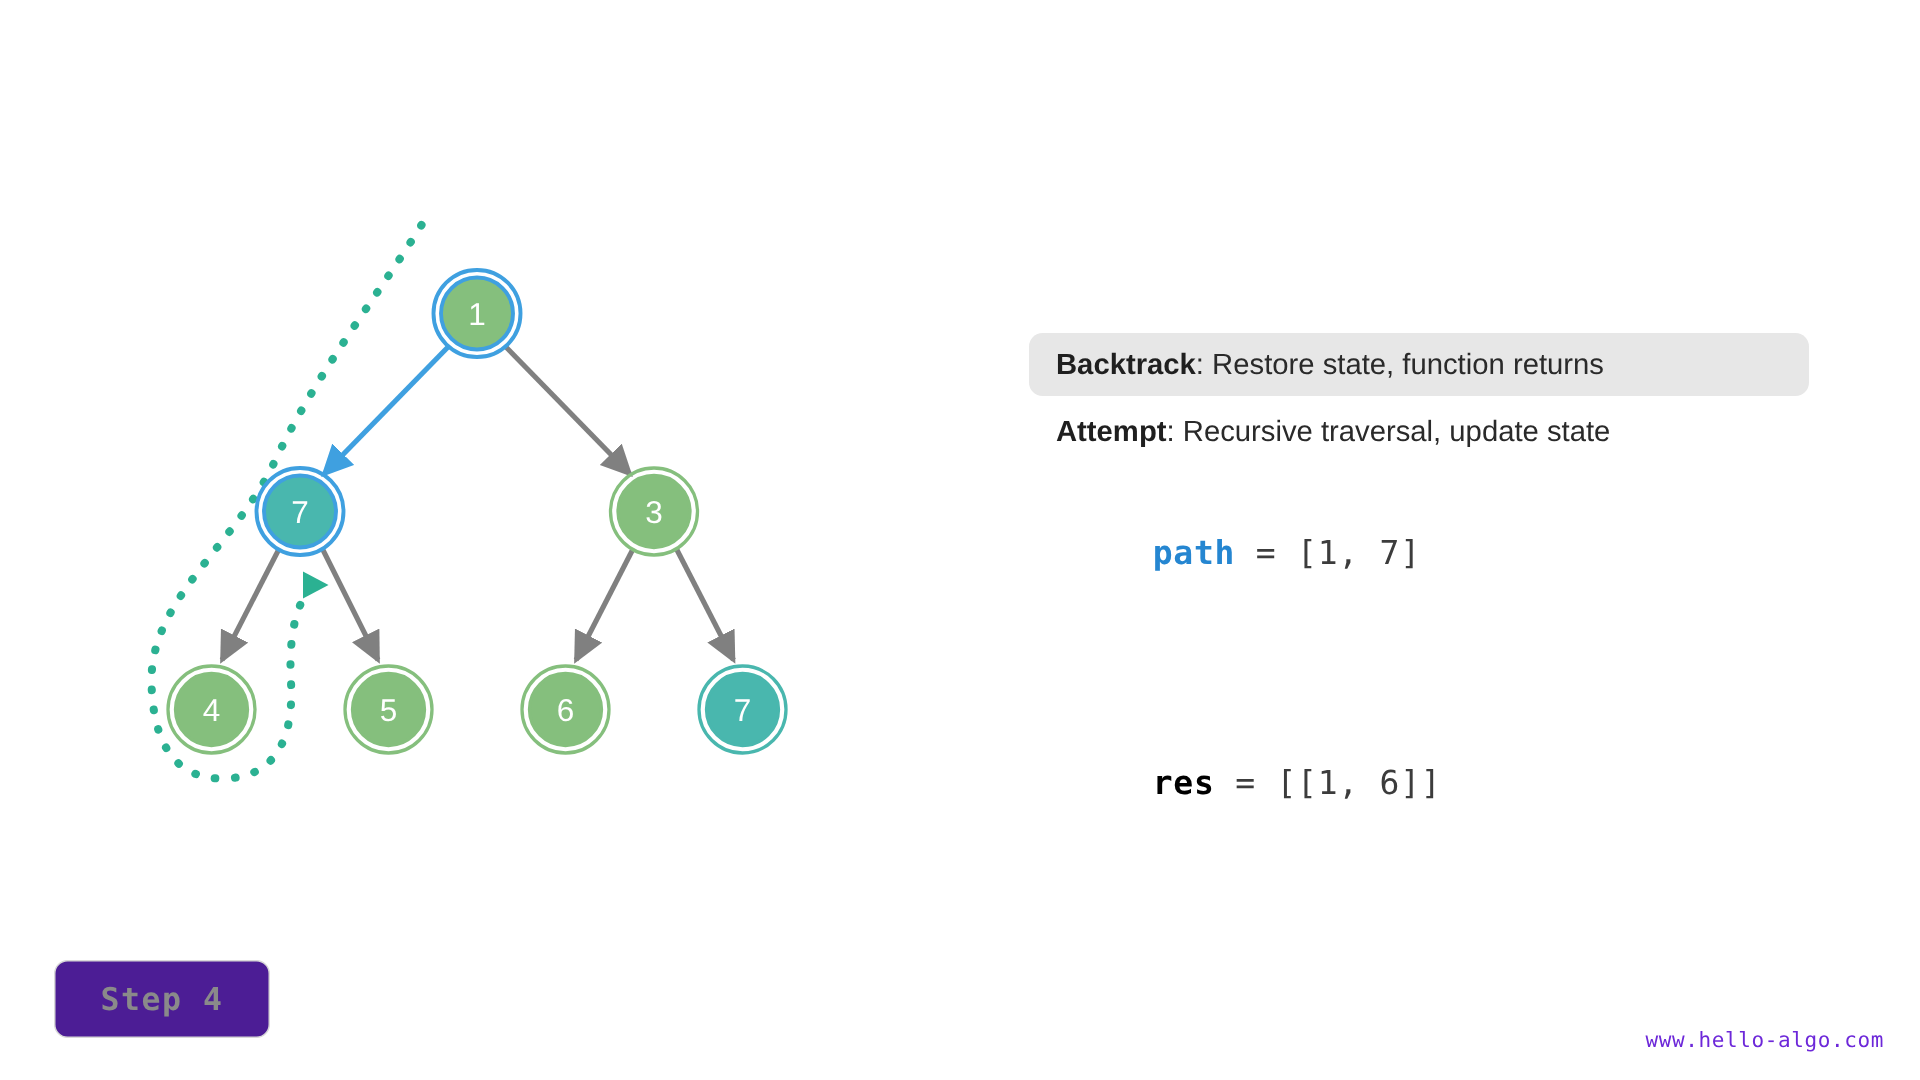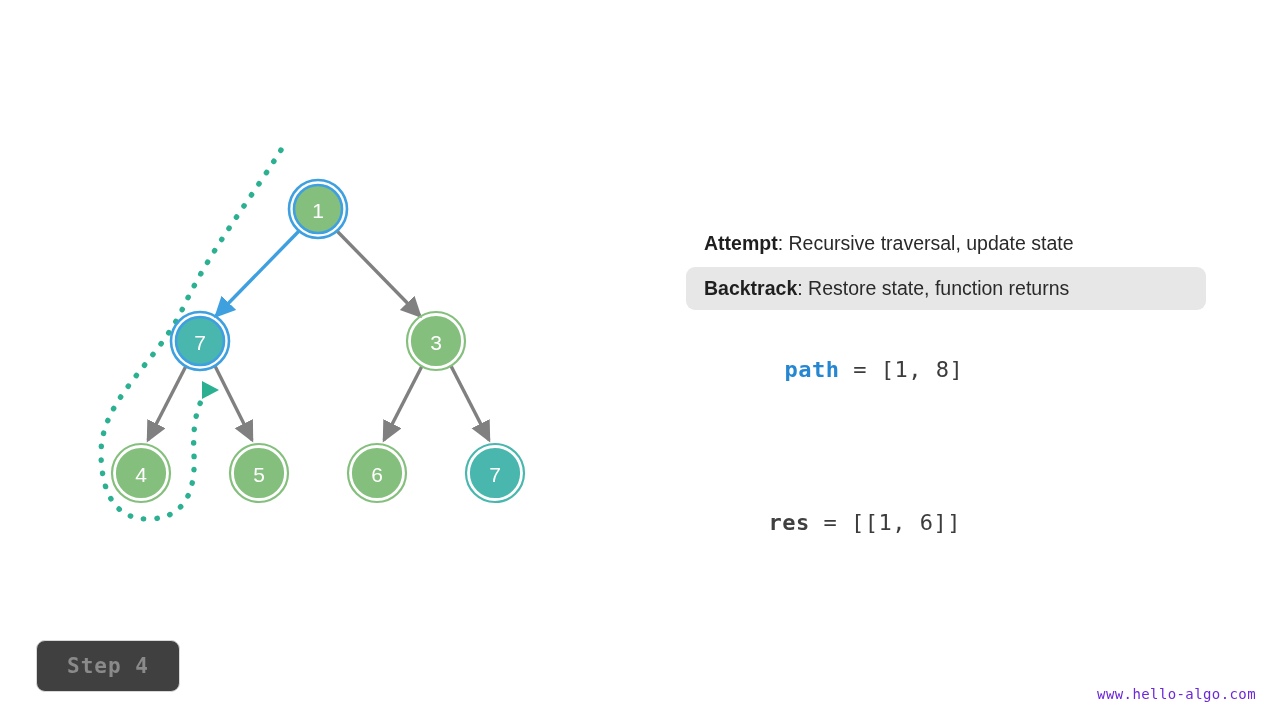--- a/index.html
+++ b/index.html
@@ -64,34 +64,34 @@
   .code-line {
     font-family: "DejaVu Sans Mono", monospace;
     font-size: 22px;
     color: #3c3c3c;
     white-space: pre;
     letter-spacing: 0.5px;
   }
   #path-line { margin-top: 22px; }
   #res-line  { margin-top: 78px; }
 
-  .var-path { color: #2586d1; font-weight: bold; margin-left: 16px; }
-  .var-res  { color: #404040; font-weight: bold; }
+  .var-path { color: #2586d1; font-weight: bold; }
+  .var-res  { color: #000000; font-weight: bold; }
 
   
   #step-badge {
     position: absolute;
     left: 36px;
     top: 640px;
     width: 144px;
     height: 52px;
     box-sizing: border-box;
     border: 1px solid #d8d8d8;
     border-radius: 9px;
-    background: #404040;
+    background: #4c1d95;
     display: flex;
     align-items: center;
     justify-content: center;
     font-family: "DejaVu Sans Mono", monospace;
     font-size: 21px;
     font-weight: bold;
     color: #8a8a8a;
     letter-spacing: 1px;
   }
 
@@ -173,30 +173,30 @@
     </g>
     <g>
       <circle cx="495" cy="473" r="29" fill="none" stroke="#49b7ae" stroke-width="2.2"></circle>
       <circle cx="495" cy="473" r="24" fill="#49b7ae" stroke="#49b7ae" stroke-width="2.2"></circle>
       <text class="node-text" x="495" y="474">7</text>
     </g>
   </svg>
 
   <div id="info-panel">
 
+    <div class="desc-row highlight">
+      <b>Backtrack</b><span>: </span><span>Restore state, function returns</span>
+    </div>
+
     <div class="desc-row">
       <b>Attempt</b><span>: </span><span>Recursive traversal, update state</span>
     </div>
 
-    <div class="desc-row highlight">
-      <b>Backtrack</b><span>: </span><span>Restore state, function returns</span>
-    </div>
-
     <div class="code-line" id="path-line">
-      <span class="var-path">path</span><span> = [1, 8]</span>
+      <span class="var-path">path</span><span> = [1, 7]</span>
     </div>
 
     <div class="code-line" id="res-line">
       <span class="var-res">res</span><span> = [[1, 6]]</span>
     </div>
 
   </div>
 
   <div id="step-badge">
     <span>Step 4</span>

